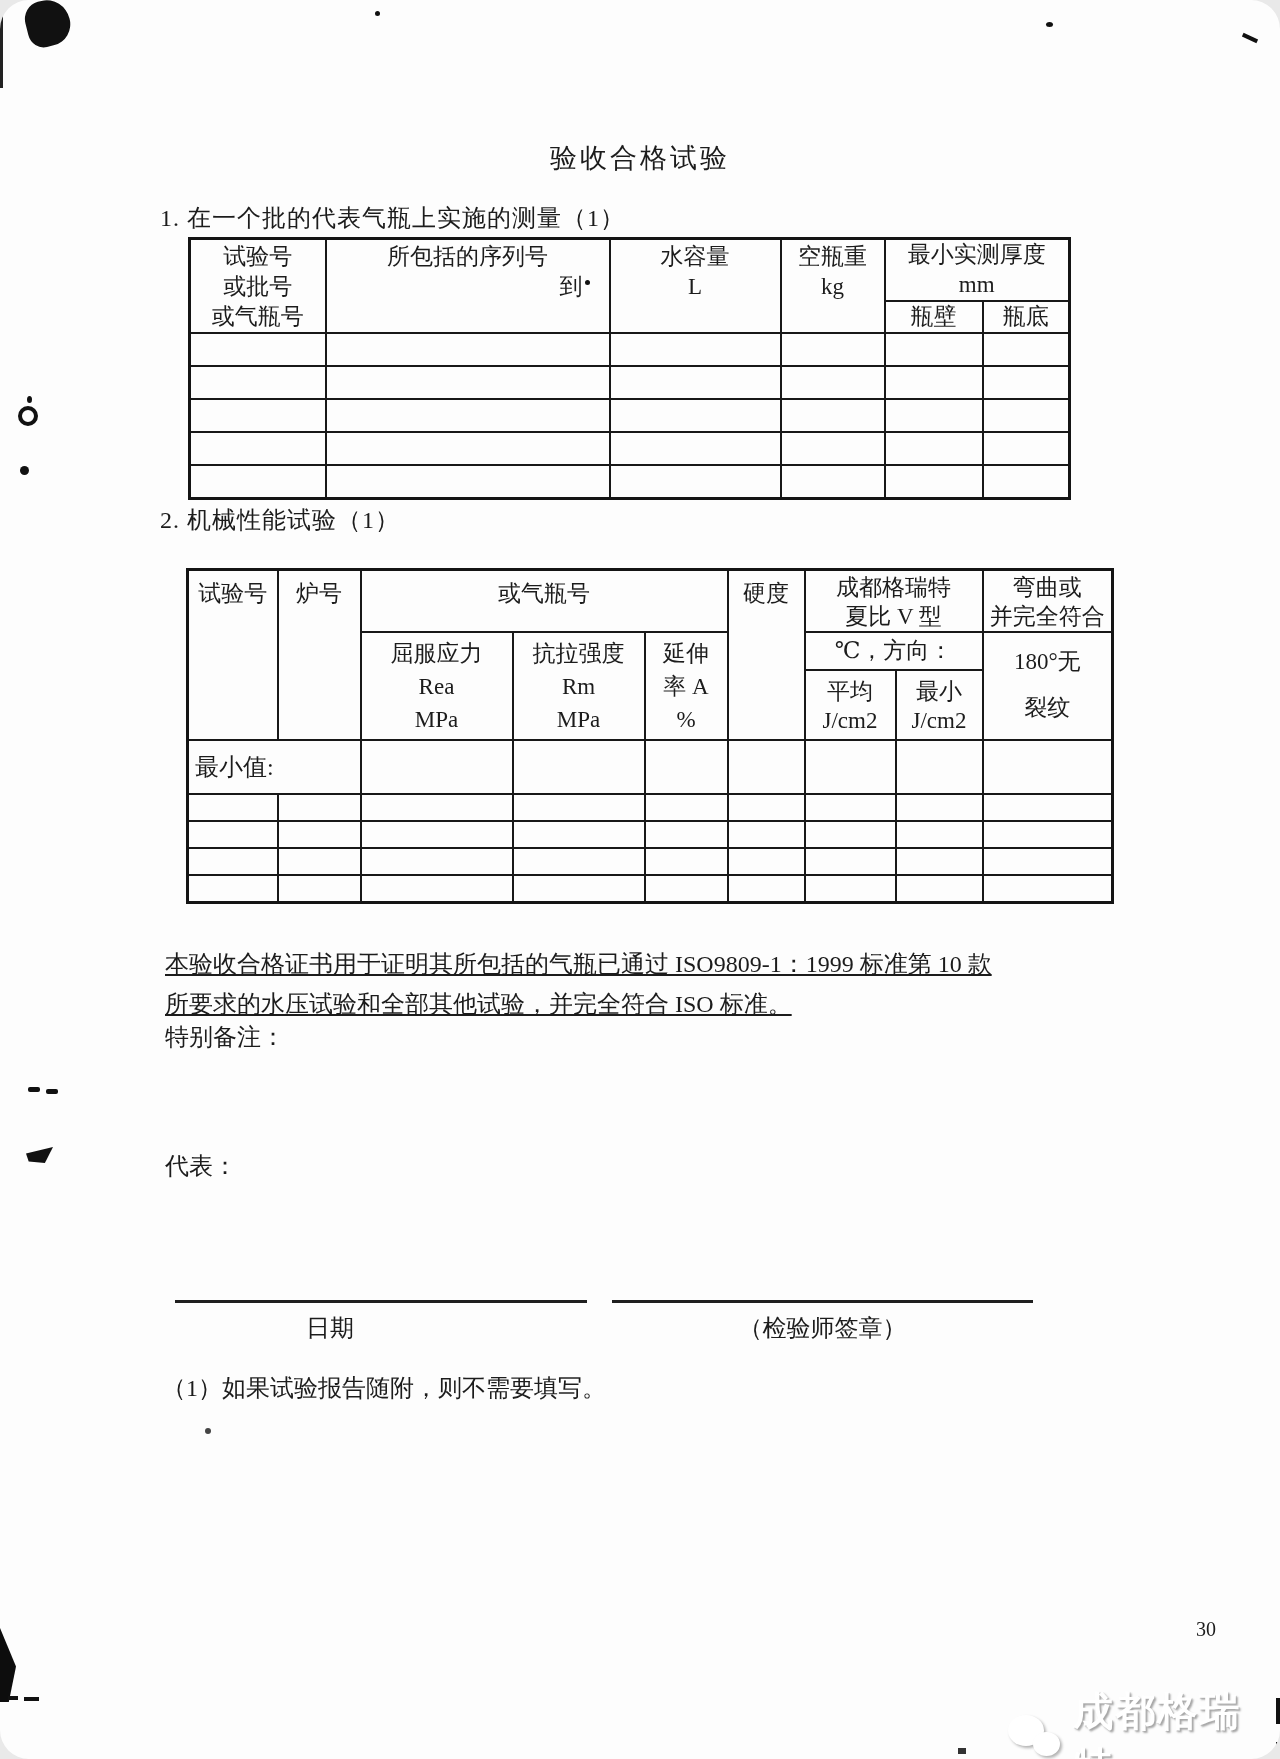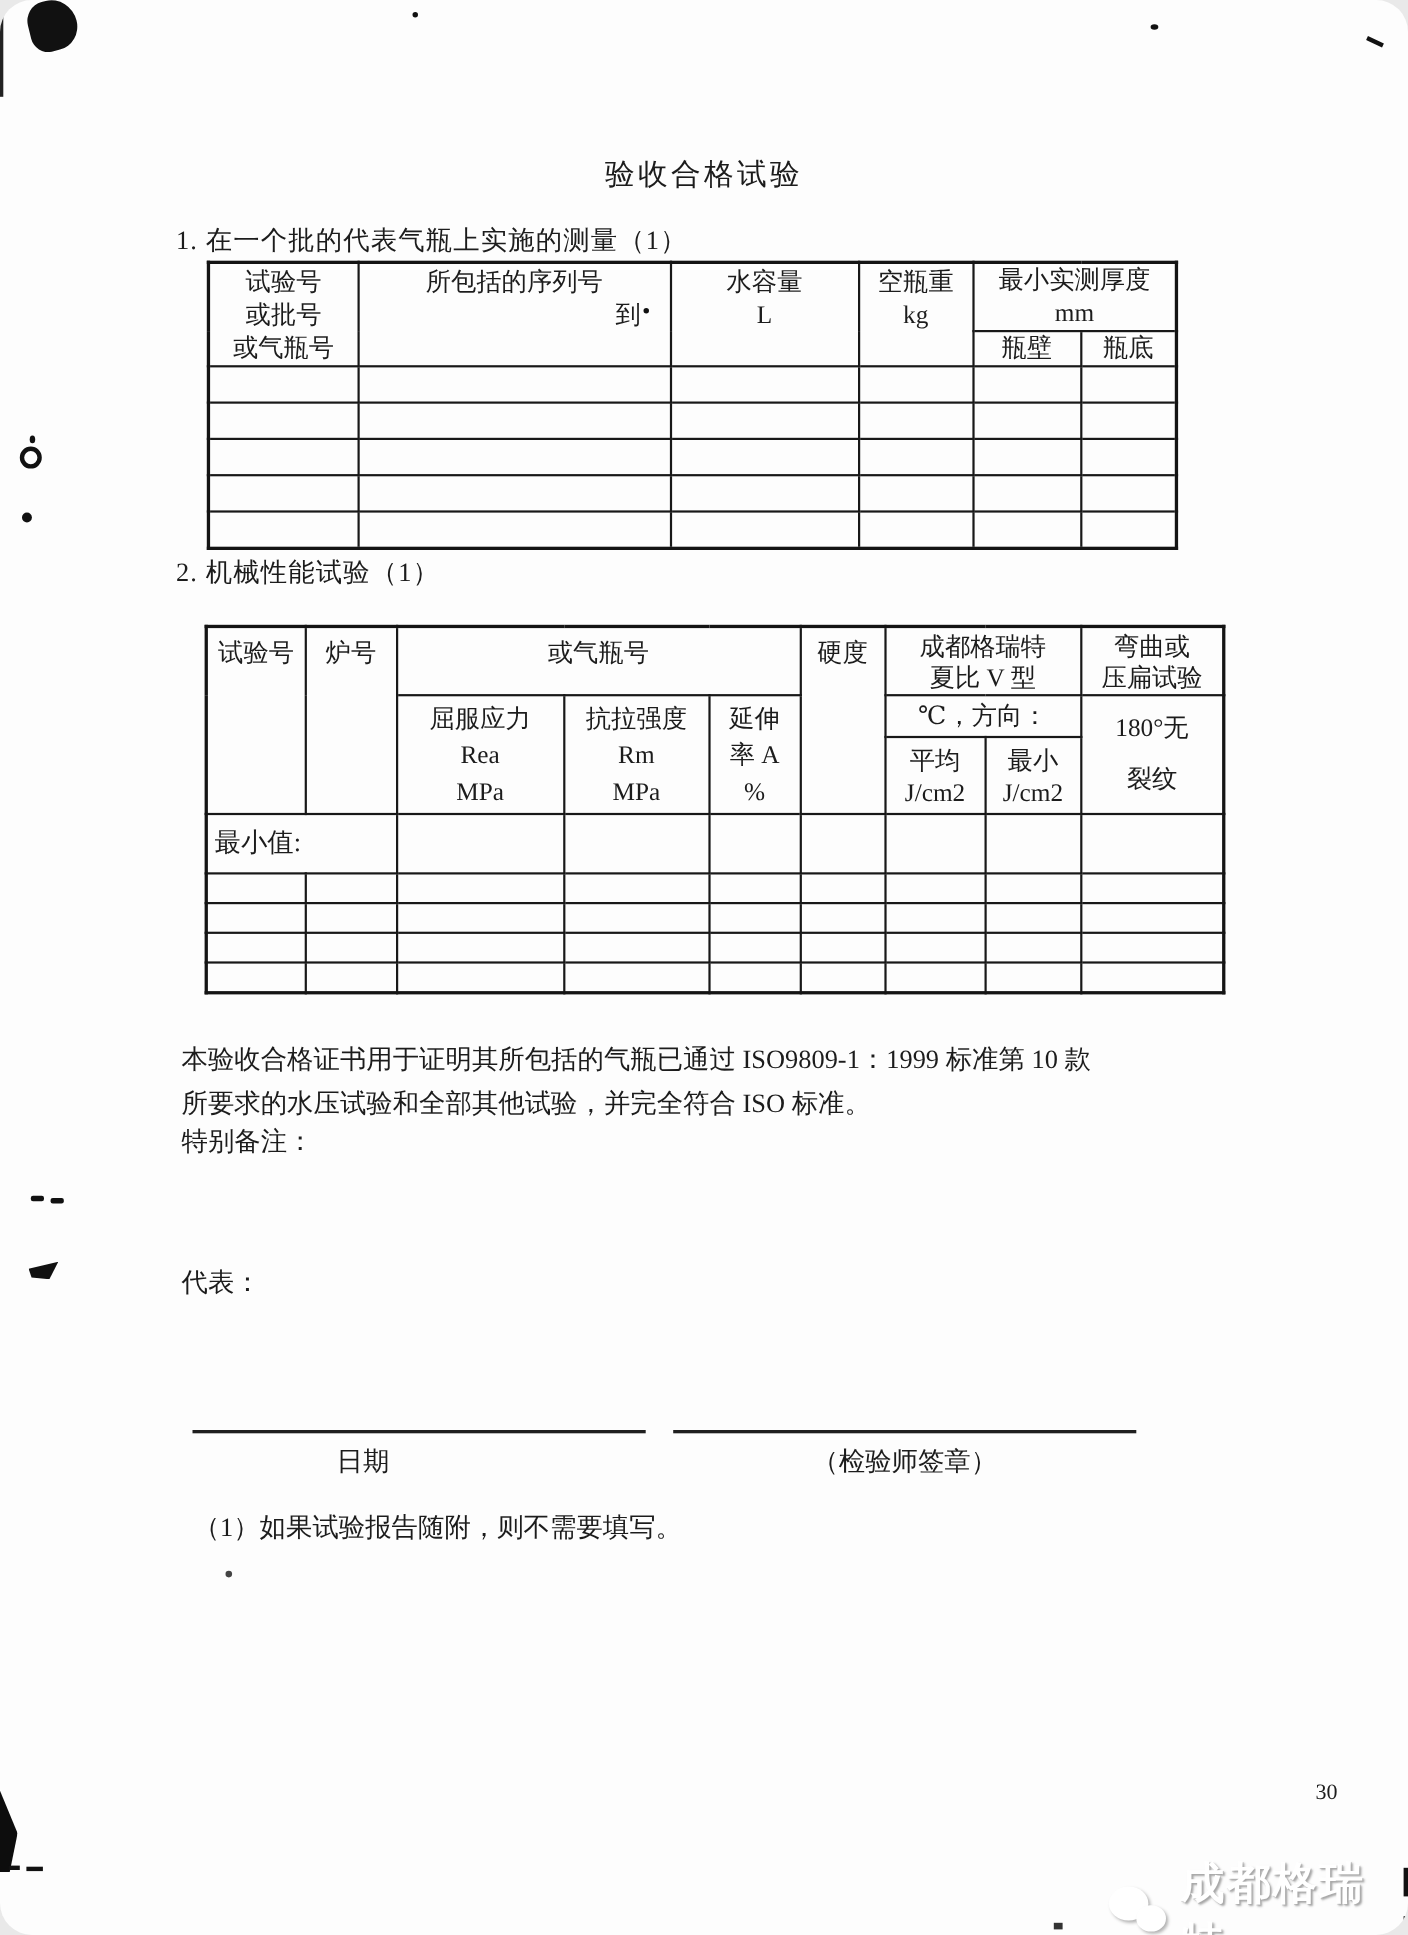--- a/index.html
+++ b/index.html
@@ -8,24 +8,24 @@
     background:#fdfdfd;color:#1c1c1c;
     font-family:"Liberation Serif","DejaVu Serif",serif;
     overflow:hidden;
     border-radius:29px;
   }
   
   .doc-title{position:absolute;top:140px;left:0;width:100%;text-align:center;
     font-size:27px;letter-spacing:3px;}
   .sec-heading{position:absolute;left:160px;font-size:24px;letter-spacing:1px;}
   .h1{top:202px;} .h2{top:504px;}
-  .statement{position:absolute;left:165px;top:944px;width:940px;font-size:24px;line-height:40px;}
+  .statement{position:absolute;left:165px;top:944px;width:940px;font-size:24px;line-height:40px;text-decoration:underline;}
   .plain-label{position:absolute;left:165px;font-size:24px;}
   .note-label{top:1021px;} .rep-label{top:1150px;}
-  .footnote{position:absolute;left:176px;top:1372px;font-size:24px;}
+  .footnote{position:absolute;left:162px;top:1372px;font-size:24px;}
   .page-num{position:absolute;left:0;top:1618px;width:1216px;text-align:right;font-size:20px;}
 
   
   table{border-collapse:collapse;table-layout:fixed;position:absolute;background:#fdfdfd;margin-left:28px;}
   td{border:2px solid #181818;padding:0;text-align:center;font-size:23px;
      line-height:30px;vertical-align:middle;overflow:hidden;}
   .t1{top:237px;left:160px;width:880px;border:3px solid #141414;}
   .t2{top:568px;left:158px;width:927px;border:3px solid #141414;}
   .t1 .hA{height:61px;} .t1 .hB{height:30px;} .t1 .r33{height:33px;}
   .t2 .rA{height:56px;} .t2 .rB{height:38px;} .t2 .rC{height:70px;}
@@ -193,21 +193,21 @@
       <td rowspan="3" class="vt lbl-top">试验号</td>
       <td rowspan="3" class="vt lbl-top">炉号</td>
       <td colspan="3" class="vt lbl-top">或气瓶号</td>
       <td rowspan="3" class="vt lbl-top">硬度</td>
       <td colspan="2" class="vt lines2">
         <span>成都格瑞特</span><br>
         <span>夏比 V 型</span>
       </td>
       <td class="vt lines2">
         <span>弯曲或</span><br>
-        <span>压扁试验</span>
+        <span>并完全符合</span>
       </td>
     </tr>
     <tr class="rB">
       <td rowspan="2" class="vt lines3">
         <span>屈服应力</span><br>
         <span>Rea</span><br>
         <span>MPa</span>
       </td>
       <td rowspan="2" class="vt lines3">
         <span>抗拉强度</span><br>

